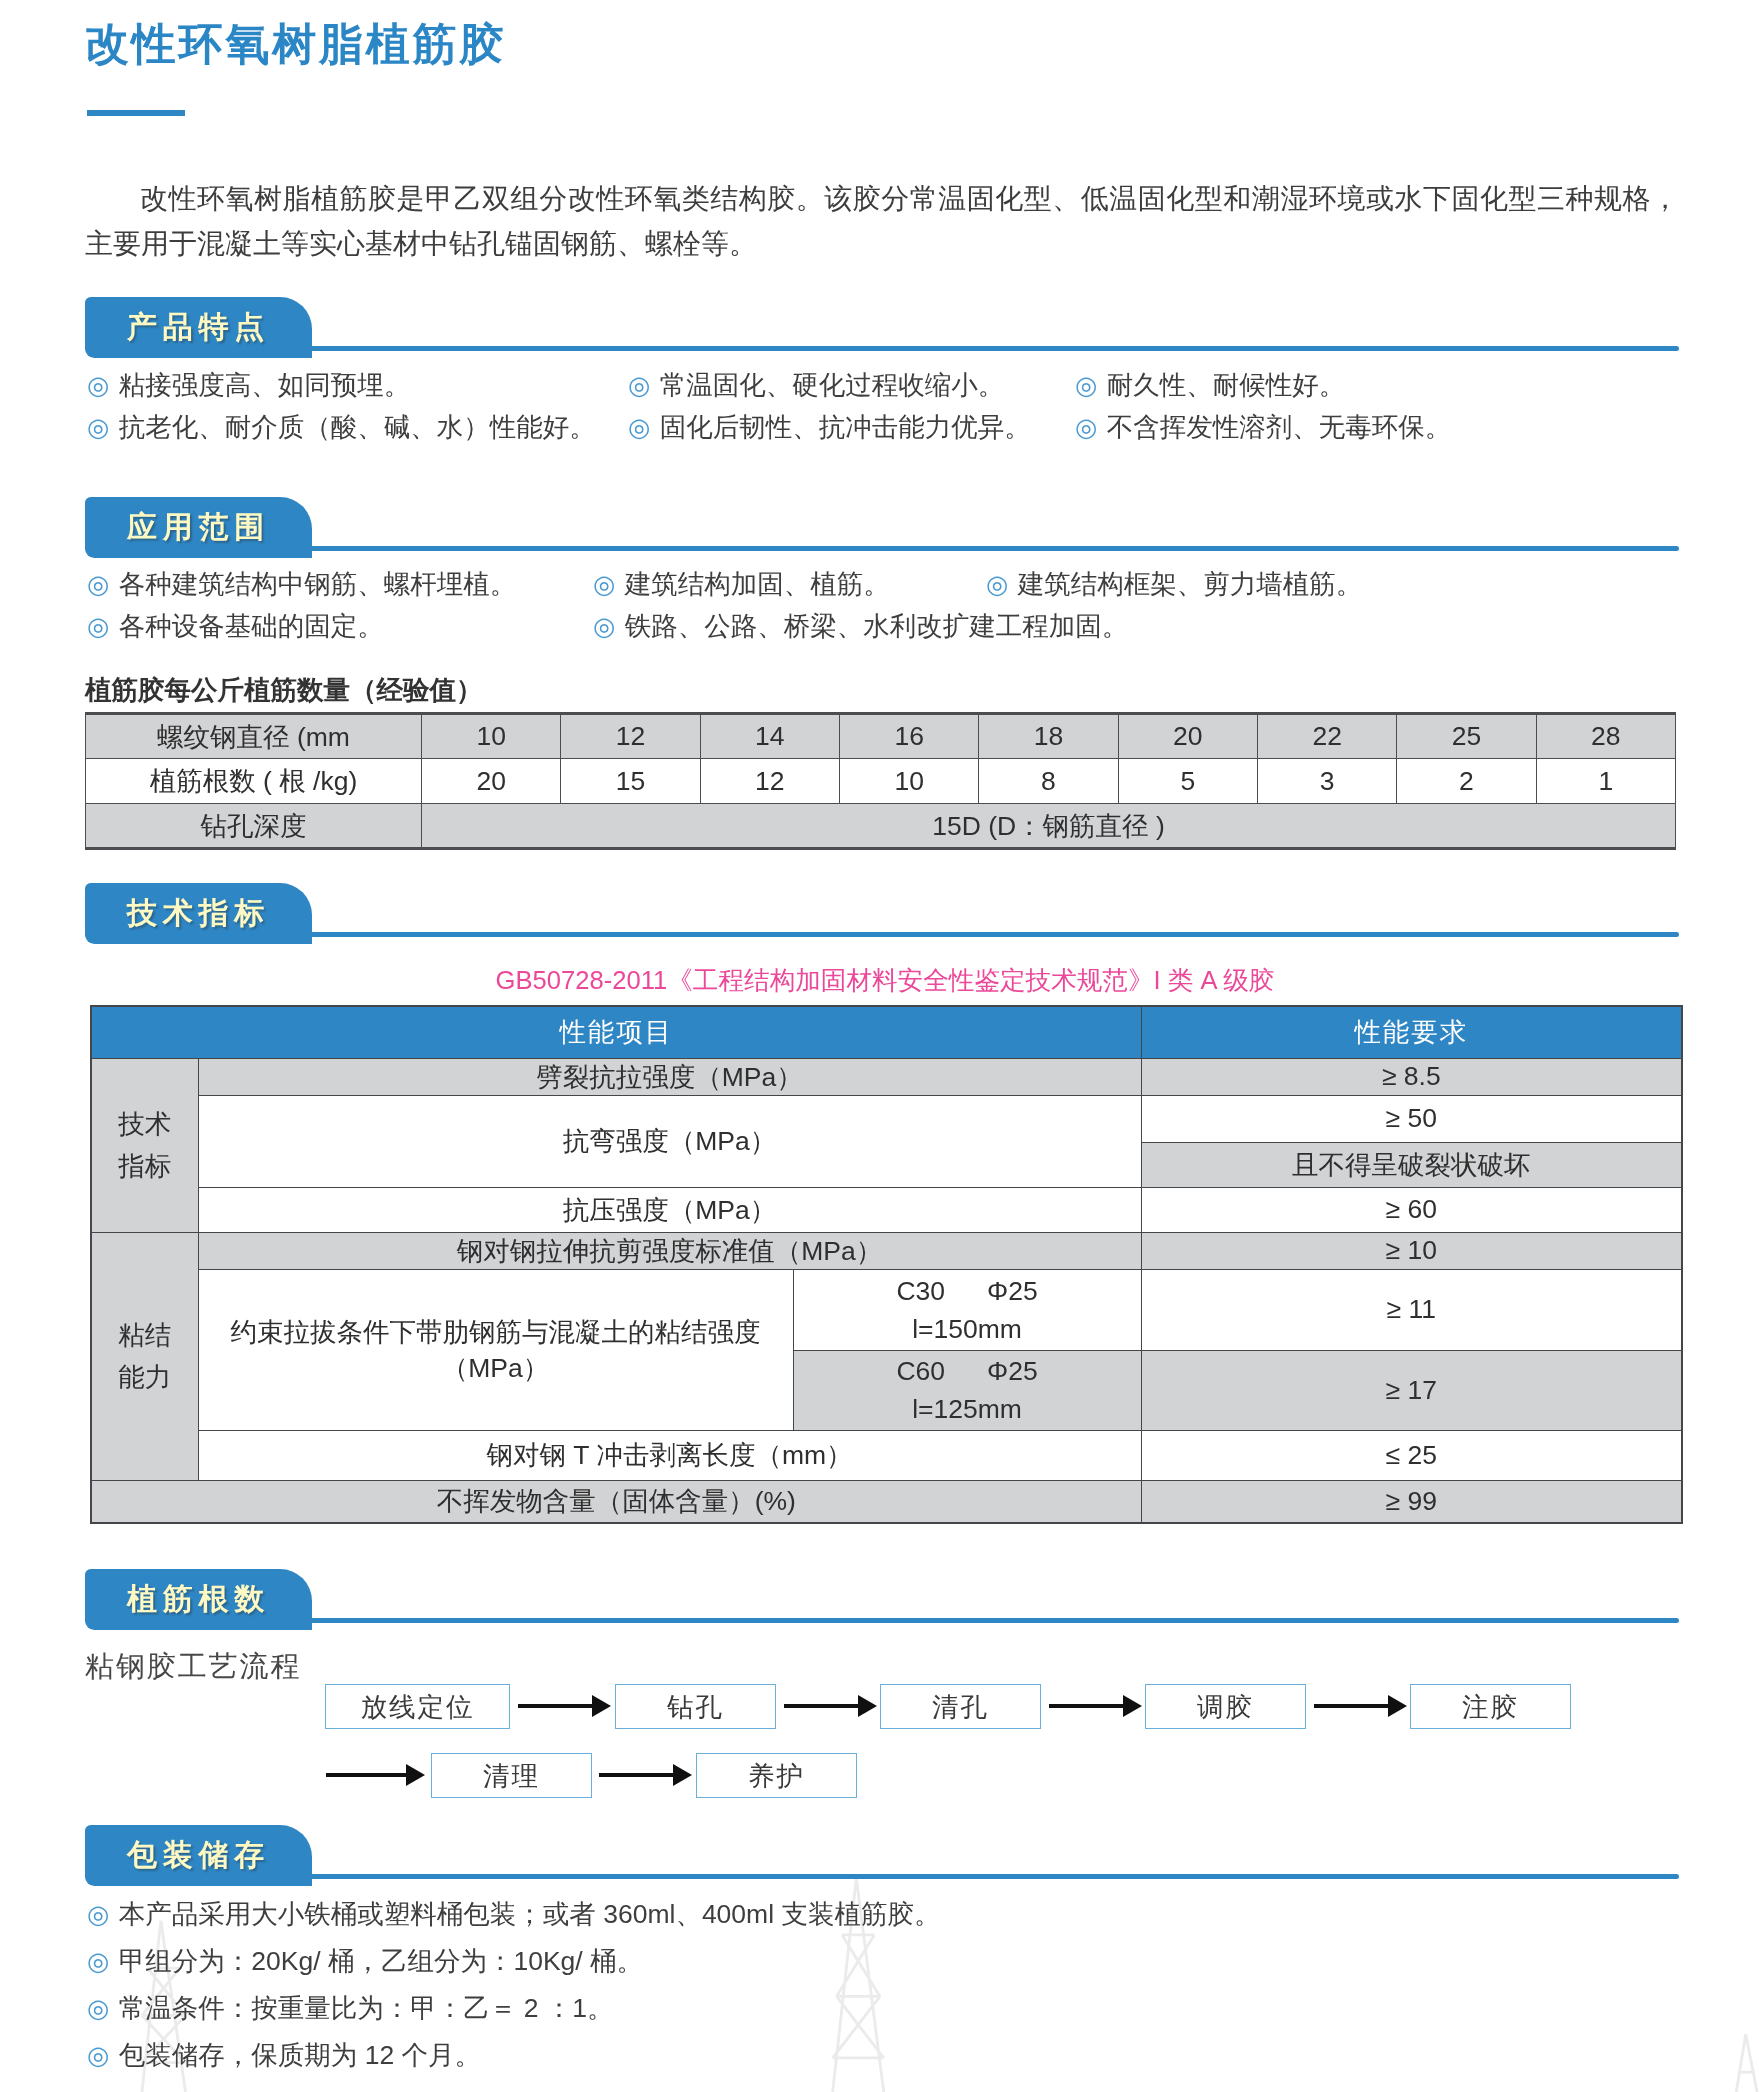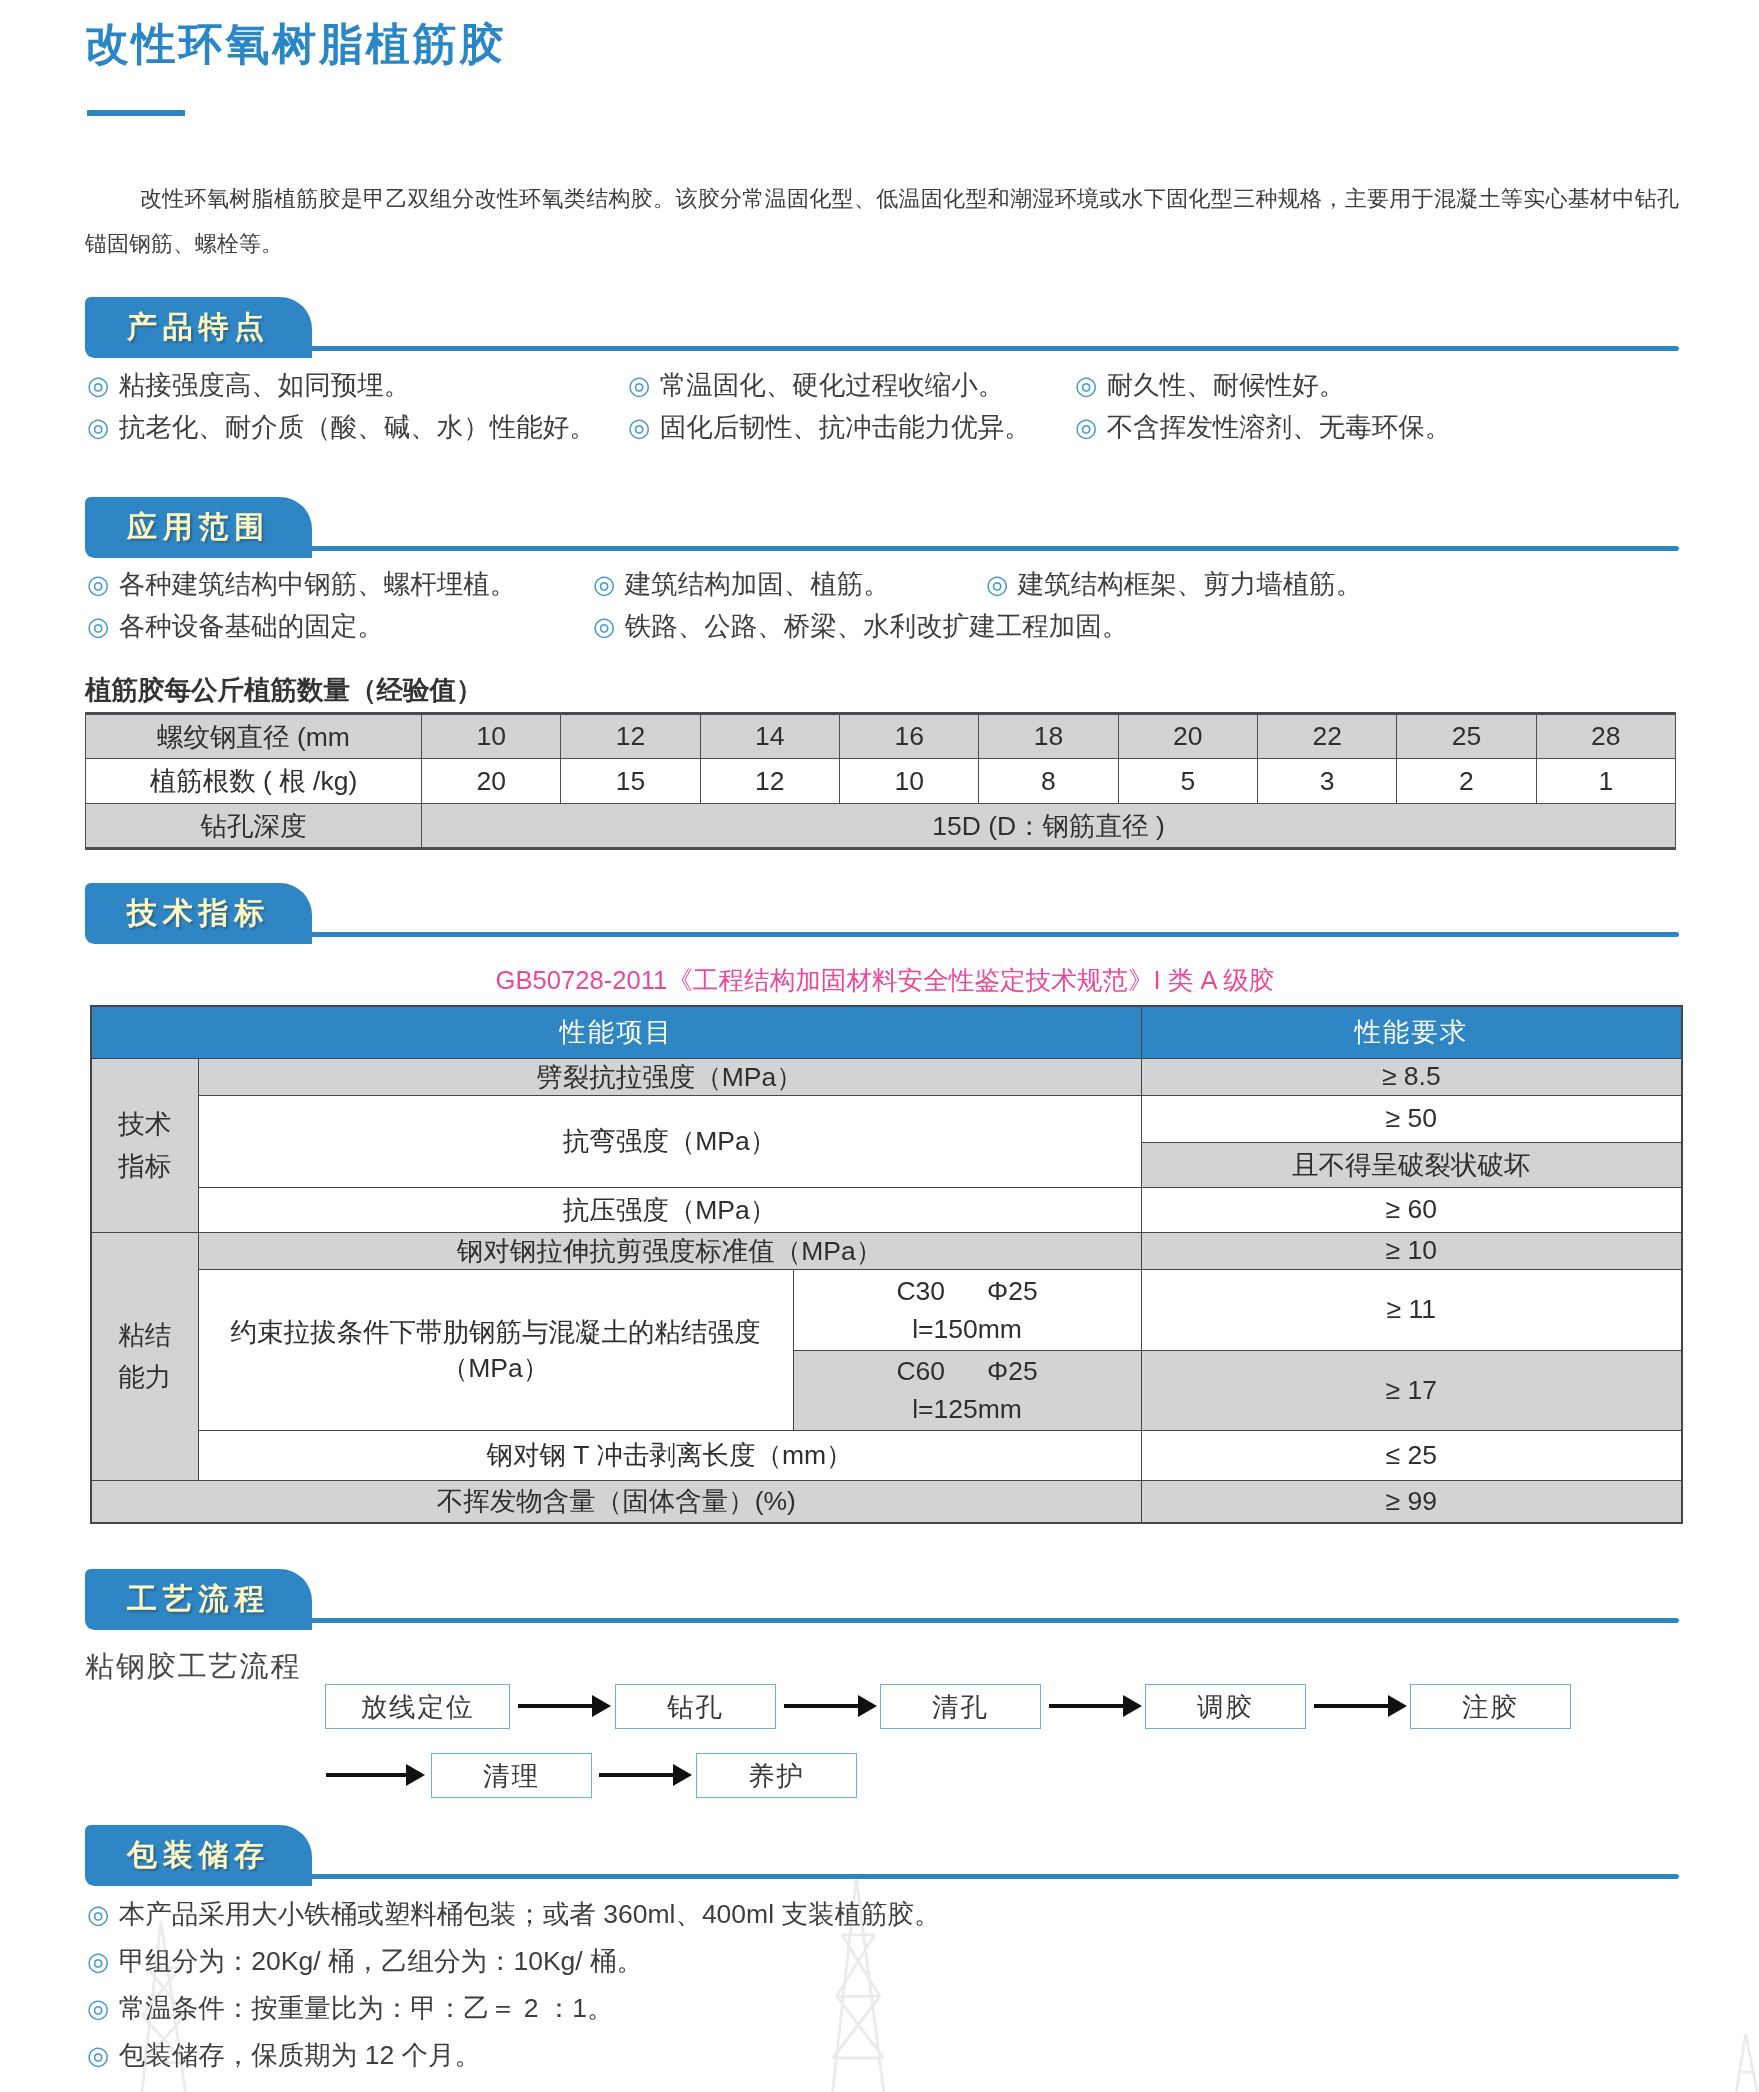--- a/index.html
+++ b/index.html
@@ -9,21 +9,21 @@
 
   
   .watermark { position:absolute; left:0; top:0; width:1759px; height:2092px; z-index:0; }
 
   
   .doc-title { position:absolute; left:85px; top:15px; font-size:44px; font-weight:bold;
                color:#2b86c6; letter-spacing:2.8px; }
   .title-dash { position:absolute; left:87px; top:110px; width:98px; height:5.7px; background:#2e86c4; }
 
   
-  .intro { position:absolute; left:85px; top:176px; width:1594px; font-size:22px; line-height:45px;
+  .intro { position:absolute; left:85px; top:176px; width:1594px; font-size:28px; line-height:45px;
            color:#3d3d3d; text-indent:55px; text-align:justify; }
 
   
   .sec-head { position:absolute; left:85px; width:1594px; height:61px; }
   .sec-rule { position:absolute; left:0; top:49px; width:100%; height:4.7px; background:#2e86c4; border-radius:2.8px; }
   .sec-tab  { position:absolute; left:0; top:0; width:227px; height:61px; background:#2e86c4;
               border-radius:5.7px 32px 0 9.5px; display:flex; align-items:center; justify-content:center; }
   .sec-tab span { color:#fef9c3; font-size:30px; font-weight:bold; letter-spacing:5.7px;
                   text-shadow:1.9px 1.9px 1.9px rgba(40,40,40,.35); }
 
@@ -257,21 +257,21 @@
     <tr>
       <td class="gray" colspan="3" style="height:43px;">不挥发物含量（固体含量）(%)</td>
       <td class="gray">≥ 99</td>
     </tr>
   </tbody>
     </table>
 
   <div class="sec-head" style="top:1569px;">
     <div class="sec-rule"></div>
     <div class="sec-tab">
-      <span>工艺流程</span>
+      <span>植筋根数</span>
     </div>
   </div>
   <div class="flow-subtitle">粘钢胶工艺流程</div>
 
   <div class="flow-box" style="left:325px; top:1684px; width:185px;">放线定位</div>
   <div class="flow-arrow" style="left:518px; top:1704px; width:74px;"></div>
   <div class="flow-box" style="left:615px; top:1684px; width:161px;">钻孔</div>
   <div class="flow-arrow" style="left:784px; top:1704px; width:74px;"></div>
   <div class="flow-box" style="left:880px; top:1684px; width:161px;">清孔</div>
   <div class="flow-arrow" style="left:1049px; top:1704px; width:74px;"></div>

